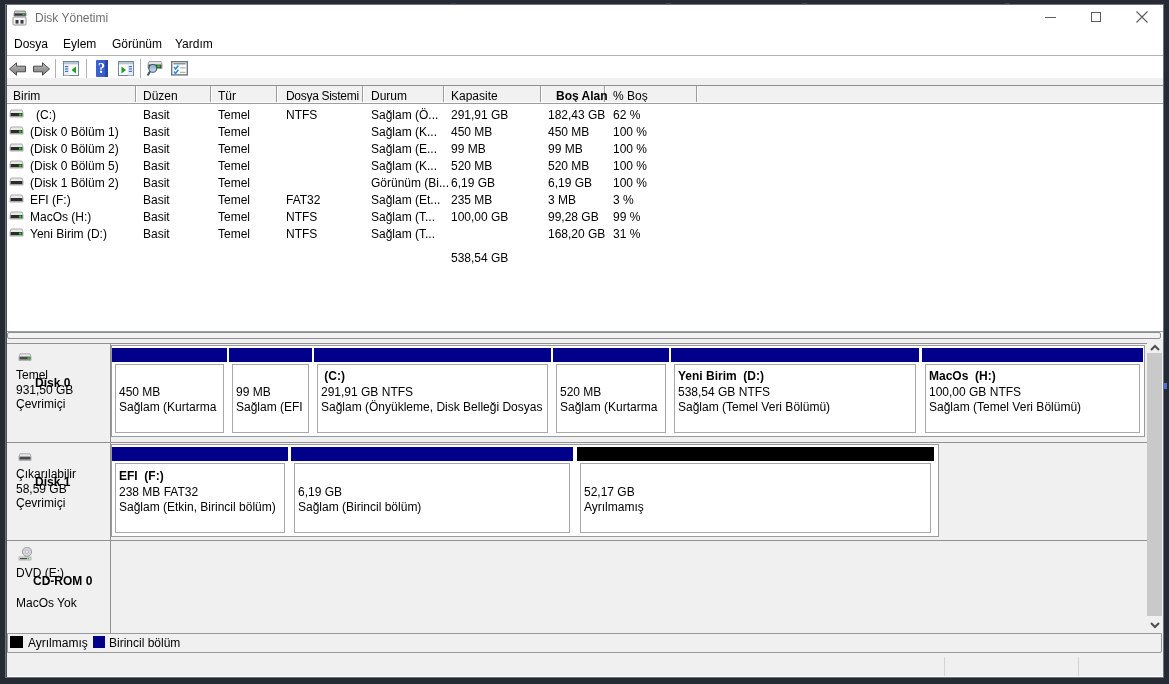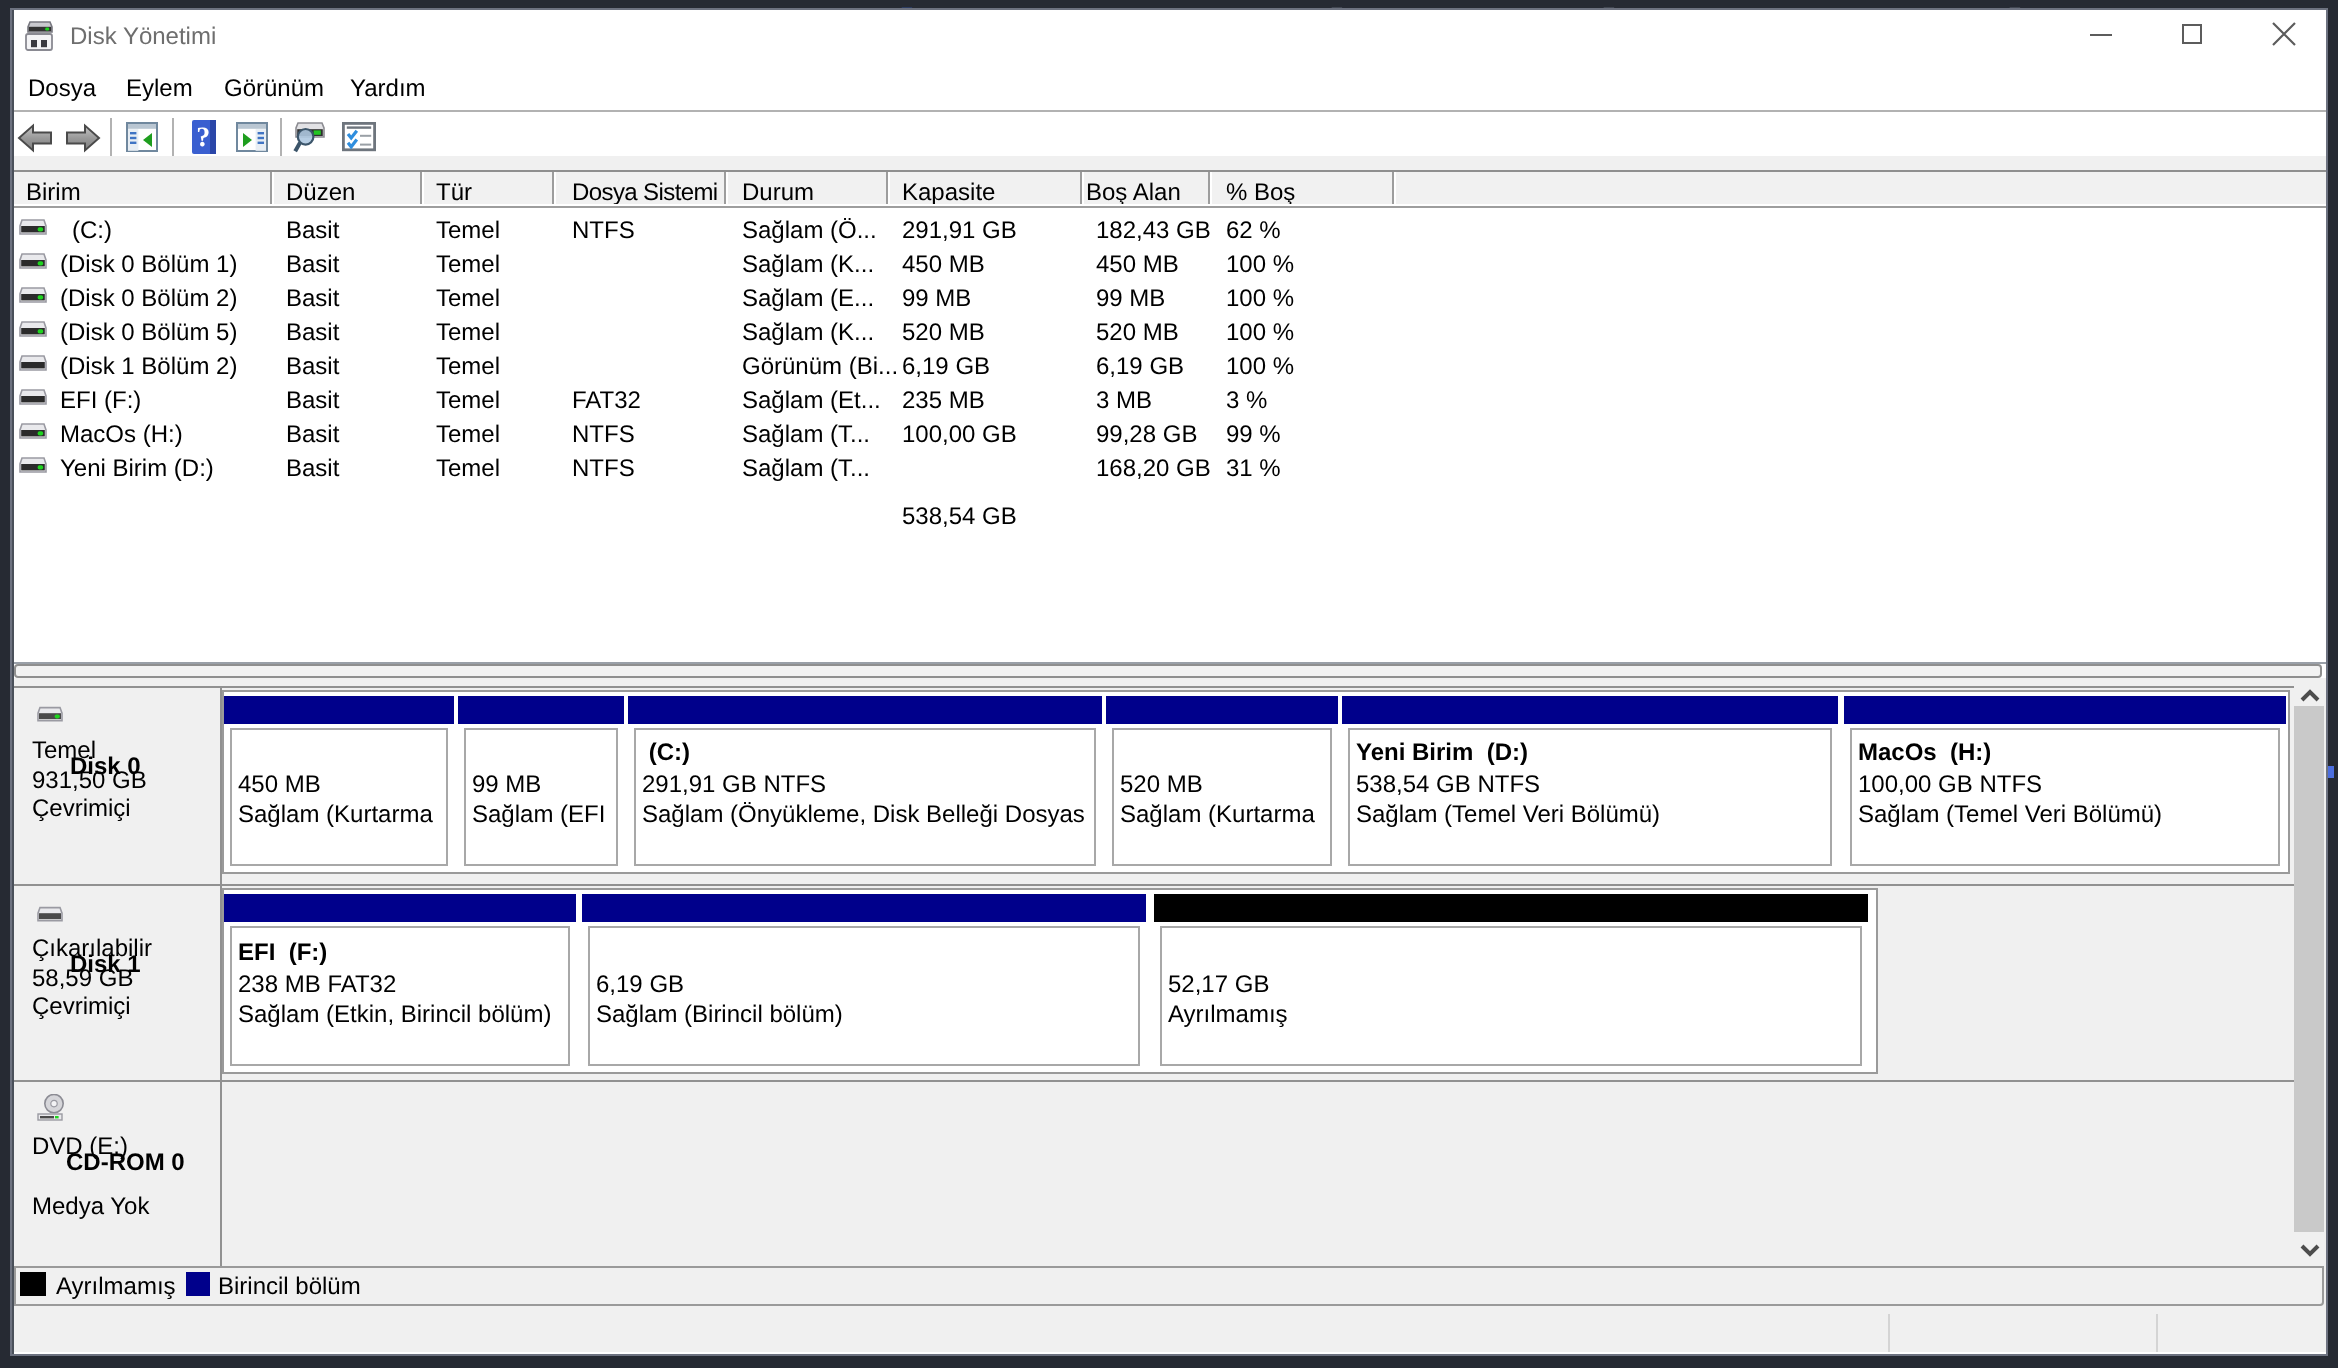--- a/index.html
+++ b/index.html
@@ -124,21 +124,21 @@
   <div class="ab" style="left:363px;top:86px;width:1px;height:17px;background:#ffffff;"></div>
   <div class="t" style="left:286px;top:89px;letter-spacing:-0.3px;">Dosya Sistemi</div>
   <div class="ab" style="left:443px;top:86px;width:1px;height:17px;background:#9d9d9d;"></div>
   <div class="ab" style="left:444px;top:86px;width:1px;height:17px;background:#ffffff;"></div>
   <div class="t" style="left:371px;top:89px;">Durum</div>
   <div class="ab" style="left:540px;top:86px;width:1px;height:17px;background:#9d9d9d;"></div>
   <div class="ab" style="left:541px;top:86px;width:1px;height:17px;background:#ffffff;"></div>
   <div class="t" style="left:451px;top:89px;text-align:right;">Kapasite</div>
   <div class="ab" style="left:604px;top:86px;width:1px;height:17px;background:#9d9d9d;"></div>
   <div class="ab" style="left:605px;top:86px;width:1px;height:17px;background:#ffffff;"></div>
-  <div class="t" style="left:543px;top:89px;">Boş Alan</div>
+  <div class="t" style="left:556px;top:89px;font-weight:bold;">Boş Alan</div>
   <div class="ab" style="left:696px;top:86px;width:1px;height:17px;background:#9d9d9d;"></div>
   <div class="ab" style="left:697px;top:86px;width:1px;height:17px;background:#ffffff;"></div>
   <div class="t" style="left:613px;top:89px;">% Boş</div>
   <div class="ab" style="left:6px;top:102px;width:1157px;height:1px;background:#ffffff;"></div>
   <div class="ab" style="left:6px;top:103px;width:1157px;height:1px;background:#9d9d9d;"></div>
     </div>
 
   <div id="lrows">
       <svg class="ab" style="left:9px;top:109px;" width="15" height="10">
         <path d="M2 1 L13 1 L14 4 L14 8 L1 8 L1 4 Z" fill="#e9e9ec" stroke="#9a9aa2" stroke-width="0.8"></path>
@@ -271,21 +271,21 @@
 Çevrimiçi</div>
   <svg class="ab" style="left:18px;top:547px;" width="15" height="14">
         <circle cx="9" cy="4.8" r="4.6" fill="#d6d6da" stroke="#8c8c94" stroke-width="0.8"></circle>
         <circle cx="9" cy="4.8" r="1.6" fill="#f3f3f5" stroke="#9a9aa2" stroke-width="0.6"></circle>
         <rect x="1" y="10" width="12" height="3" fill="#e9e9ec" stroke="#9a9aa2" stroke-width="0.7"></rect>
         <rect x="2" y="11" width="7" height="1.2" fill="#4a4a4a"></rect>
         <rect x="9.5" y="11" width="1.8" height="1.2" fill="#1fd41f"></rect>
       </svg>
   <div class="t b" style="left:33px;top:550px;">CD-ROM 0</div>
   <div class="t" style="left:16px;top:566px;">DVD (E:)</div>
-  <div class="t" style="left:16px;top:596px;">Medya Yok</div>
+  <div class="t" style="left:16px;top:596px;">MacOs Yok</div>
     </div>
 
   <div id="bands">
       <div class="ab" style="left:111px;top:345px;width:1034px;height:92px;background:#ffffff;border:1px solid #9a9a9a;box-sizing:border-box;"></div>
   <div class="ab" style="left:112px;top:348px;width:115px;height:14px;background:#00008b;"></div>
   <div class="ab" style="left:115px;top:364px;width:109px;height:69px;background:#fff;border:1px solid #a8a8a8;box-sizing:border-box;overflow:hidden;"></div>
   <div class="t" style="left:119px;top:369px;width:99px;height:62px;line-height:15.5px;overflow:hidden;">
 450 MB
 Sağlam (Kurtarma Bölümü)</div>
   <div class="ab" style="left:229px;top:348px;width:83px;height:14px;background:#00008b;"></div>

